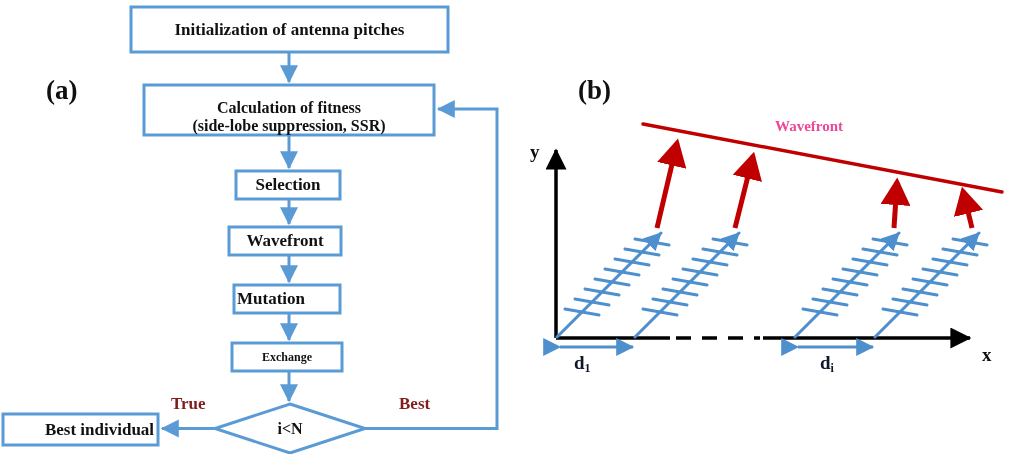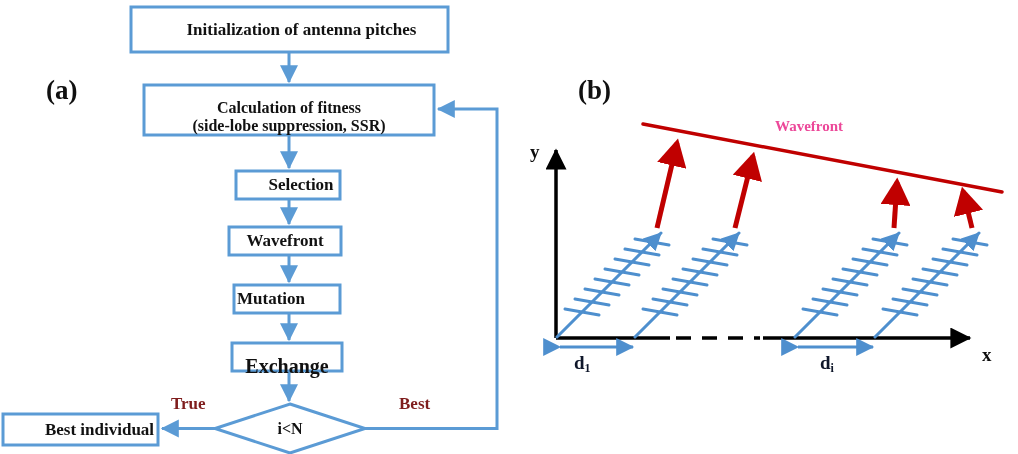--- a/index.html
+++ b/index.html
@@ -198,42 +198,42 @@
 
     <g stroke="#4E8FCE" stroke-width="3" fill="none">
       <line x1="560" y1="347" x2="633" y2="347" marker-start="url(#arrowDimA)" marker-end="url(#arrowDimA)"></line>
       <line x1="798" y1="347" x2="873" y2="347" marker-start="url(#arrowDimA)" marker-end="url(#arrowDimA)"></line>
     </g>
   </svg>
 
   <div class="panel-label" style="left:46px; top:75px;">(a)</div>
   <div class="panel-label" style="left:578px; top:75px;">(b)</div>
 
-  <div class="box-text" style="left:131px; top:7px; width:317px; height:45px; font-size:17px;margin-left:12px;">
+  <div class="box-text" style="left:131px; top:7px; width:317px; height:45px; font-size:17px;">
     <span>Initialization of antenna pitches</span>
   </div>
 
   <div class="box-text" style="left:144px; top:85px; width:290px; height:64px; font-size:16px;">
     <span>Calculation of fitness</span>
     <span>(side-lobe suppression, SSR)</span>
   </div>
 
-  <div class="box-text" style="left:236px; top:171px; width:104px; height:28px; font-size:17px;margin-left:13px;">
+  <div class="box-text" style="left:236px; top:171px; width:104px; height:28px; font-size:17px;">
     <span>Selection</span>
   </div>
 
   <div class="box-text" style="left:229px; top:227px; width:112px; height:28px; font-size:17px;">
     <span>Wavefront</span>
   </div>
 
   <div class="box-text" style="left:218px; top:285px; width:106px; height:28px; font-size:17px;">
     <span>Mutation</span>
   </div>
 
-  <div class="box-text" style="left:232px; top:343px; width:110px; height:30px; font-size:20px;margin-top:8px;">
+  <div class="box-text" style="left:232px; top:343px; width:110px; height:30px; font-size:12px;">
     <span>Exchange</span>
   </div>
 
   <div class="box-text" style="left:215px; top:404px; width:150px; height:49px; font-size:16px;">
     <span>i&lt;N</span>
   </div>
 
   <div class="box-text" style="left:3px; top:414px; width:155px; height:31px; font-size:17px;padding-left:19px;">
     <span>Best  individual</span>
   </div>

